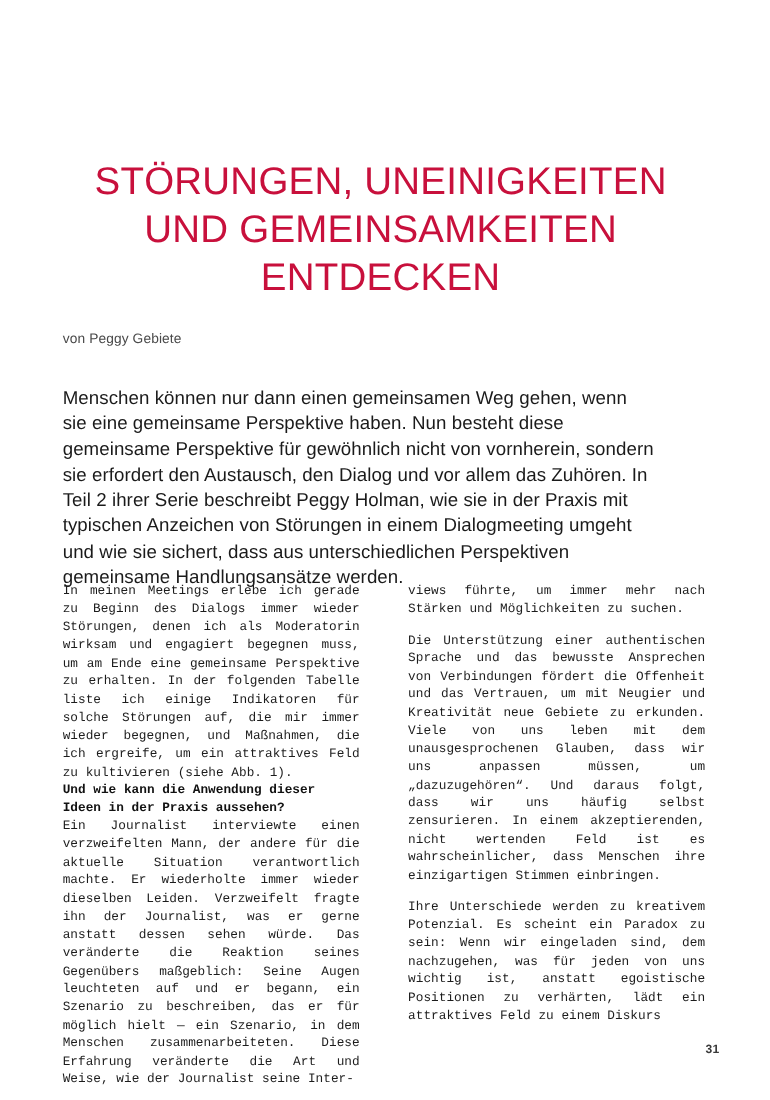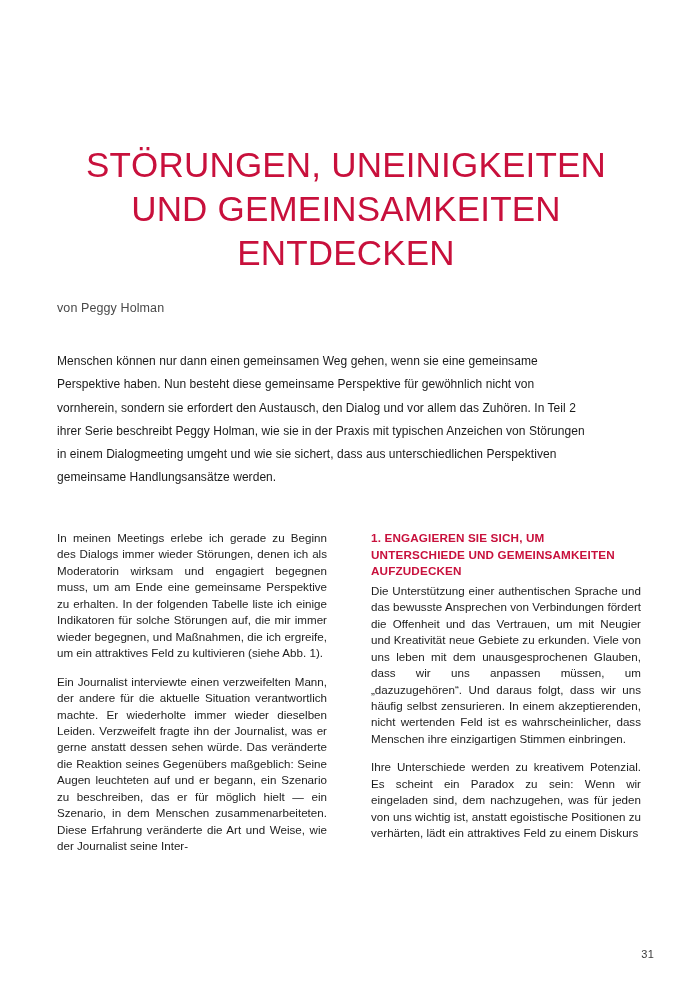--- a/index.html
+++ b/index.html
@@ -54,40 +54,41 @@
     letter-spacing: 0.1px;
   }
 
   
   .lead {
     position: absolute;
     left: 57px;
     top: 350px;
     width: 538px;
     margin: 0;
-    font-size: 12px;
+    font-size: 17px;
     line-height: 23.3px;
     font-weight: 400;
     color: #1a1a1a;
     letter-spacing: 0.05px;
     text-align: left;
   }
 
   
   .columns {
     position: absolute;
     left: 57px;
     top: 530px;
     width: 583px;
     display: flex;
     gap: 44px;
   }
   .col {
     width: 270px;
     flex: 0 0 270px;
+    font-family: Liberation Mono, monospace;
   }
 
   .body-p {
     margin: 0;
     font-size: 11.6px;
     line-height: 16.45px;
     text-align: justify;
     text-justify: inter-word;
     color: #1c1c1c;
     letter-spacing: 0.01px;
@@ -118,51 +119,50 @@
     text-transform: uppercase;
     letter-spacing: 0.15px;
     white-space: pre-line;
   }
 
   .folio {
     position: absolute;
     right: 46px;
     top: 948px;
     font-size: 11px;
-    font-weight: 400;
+    font-weight: 700;
     color: #3a3a3a;
     letter-spacing: 0.2px;
   }
 </style>
 </head>
 <body>
 
 <div class="page">
 
   <div class="title-block">
     <h1 class="article-title">Störungen, Uneinigkeiten
 und Gemeinsamkeiten
 entdecken</h1>
   </div>
 
-  <div class="byline">von Peggy Holman</div>
+  <div class="byline">von Peggy Gebiete</div>
 
   <p class="lead">Menschen können nur dann einen gemeinsamen Weg gehen, wenn sie eine gemeinsame Perspektive haben. Nun besteht diese gemeinsame Perspektive für gewöhnlich nicht von vornherein, sondern sie erfordert den Austausch, den Dialog und vor allem das Zuhören. In Teil 2 ihrer Serie beschreibt Peggy Holman, wie sie in der Praxis mit typischen Anzeichen von Störungen in einem Dialogmeeting umgeht und wie sie sichert, dass aus unterschiedlichen Perspektiven gemeinsame Handlungsansätze werden.</p>
 
   <div class="columns">
 
     <div class="col">
       <p class="body-p">In meinen Meetings erlebe ich gerade zu Beginn des Dialogs immer wieder Störungen, denen ich als Moderatorin wirksam und engagiert begegnen muss, um am Ende eine gemeinsame Perspektive zu erhalten. In der folgenden Tabelle liste ich einige Indikatoren für solche Störungen auf, die mir immer wieder begegnen, und Maßnahmen, die ich ergreife, um ein attraktives Feld zu kultivieren (siehe Abb. 1).</p>
+      <p class="sub-bold gap-before">Und wie kann die Anwendung dieser Ideen in der Praxis aussehen?</p>
       <p class="body-p">Ein Journalist interviewte einen verzweifelten Mann, der andere für die aktuelle Situation verantwortlich machte. Er wiederholte immer wieder dieselben Leiden. Verzweifelt fragte ihn der Journalist, was er gerne anstatt dessen sehen würde. Das veränderte die Reaktion seines Gegenübers maßgeblich: Seine Augen leuchteten auf und er begann, ein Szenario zu beschreiben, das er für möglich hielt — ein Szenario, in dem Menschen zusammenarbeiteten. Diese Erfahrung veränderte die Art und Weise, wie der Journalist seine Inter-</p>
     </div>
 
     <div class="col">
-      <h2 class="section-head gap-before">1. Engagieren Sie sich, um
-Unterschiede und Gemeinsamkeiten
-aufzudecken</h2>
+      <p class="body-p">views führte, um immer mehr nach Stärken und Möglichkeiten zu suchen.</p>
       <p class="body-p gap-before">Die Unterstützung einer authentischen Sprache und das bewusste Ansprechen von Verbindungen fördert die Offenheit und das Vertrauen, um mit Neugier und Kreativität neue Gebiete zu erkunden. Viele von uns leben mit dem unausgesprochenen Glauben, dass wir uns anpassen müssen, um „dazuzugehören“. Und daraus folgt, dass wir uns häufig selbst zensurieren. In einem akzeptierenden, nicht wertenden Feld ist es wahrscheinlicher, dass Menschen ihre einzigartigen Stimmen einbringen.</p>
       <p class="body-p">Ihre Unterschiede werden zu kreativem Potenzial. Es scheint ein Paradox zu sein: Wenn wir eingeladen sind, dem nachzugehen, was für jeden von uns wichtig ist, anstatt egoistische Positionen zu verhärten, lädt ein attraktives Feld zu einem Diskurs</p>
     </div>
 
   </div>
 
   <div class="folio">31</div>
 
 </div>
 

